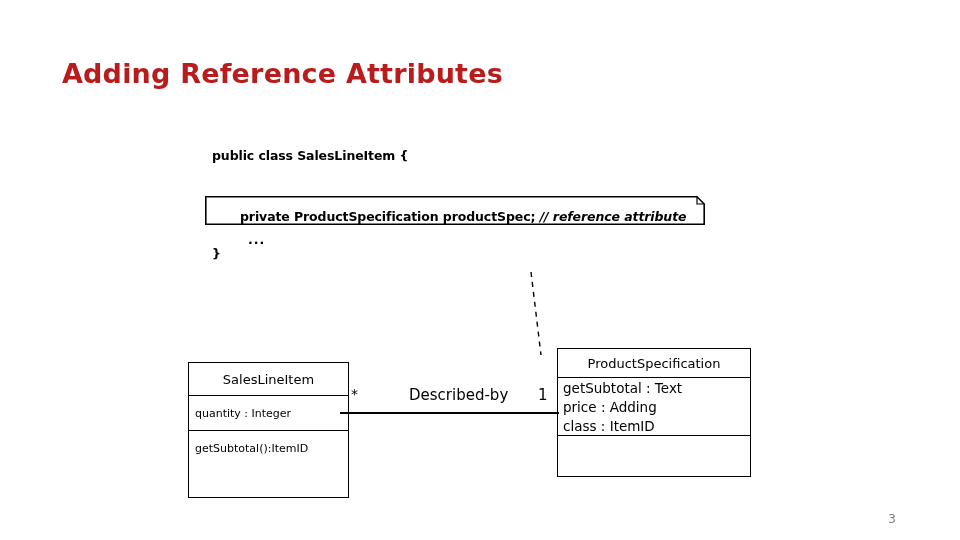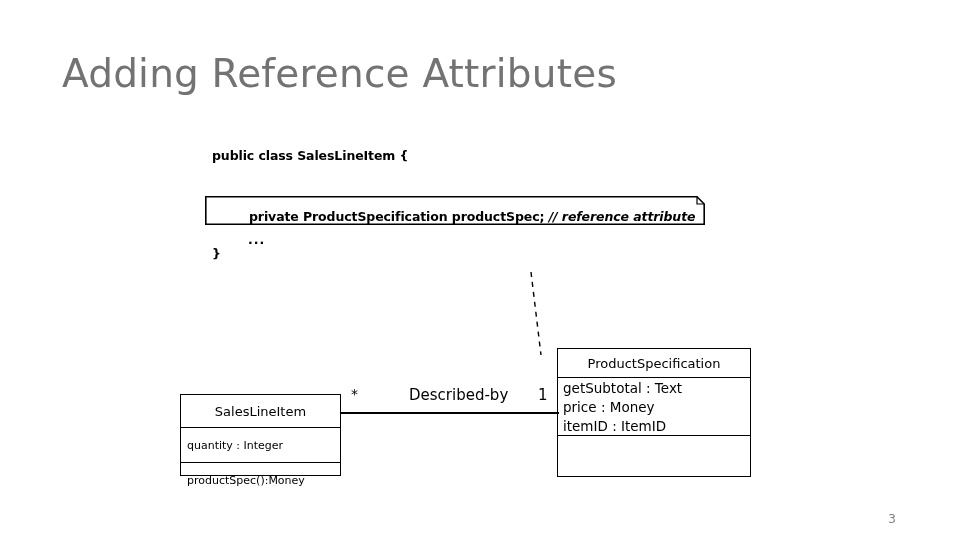--- a/index.html
+++ b/index.html
@@ -20,25 +20,25 @@
     overflow: hidden;
   }
 
   
   .slide-title {
     position: absolute;
     left: 62px;
     top: 52px;
     width: 840px;
     font-family: "DejaVu Sans", sans-serif;
-    font-weight: 400;
-    font-size: 39px;
+    font-weight: 700;
+    font-size: 27px;
     line-height: 44px;
     letter-spacing: 0.2px;
-    color: #737373;
+    color: #b91c1c;
     white-space: nowrap;
   }
 
   
   .code-layer {
     position: absolute;
     left: 0;
     top: 0;
     width: 960px;
     height: 540px;
@@ -48,21 +48,21 @@
     font-family: "DejaVu Sans", sans-serif;
     font-size: 12.5px;
     font-weight: 600;
     line-height: 16px;
     color: #000000;
     white-space: nowrap;
     letter-spacing: -0.1px;
   }
   .code-line.c0 { left: 212px; top: 148px; }
   .code-line.c1 { left: 248px; top: 191px; }
-  .code-line.c2 { left: 249px; top: 209px; }
+  .code-line.c2 { left: 240px; top: 209px; }
   .code-line.c3 { left: 248px; top: 232px; letter-spacing: 1px; }
   .code-line.c4 { left: 212px; top: 246px; }
   .code-comment {
     font-style: italic;
     font-weight: 600;
   }
 
   
   .note-box {
     position: absolute;
@@ -113,25 +113,24 @@
   }
   .uml-attr {
     font-family: "DejaVu Sans", sans-serif;
     font-size: 13.5px;
     color: #000000;
     white-space: nowrap;
   }
 
   
   #class-saleslineitem {
-    left: 180px;
+    left: 188px;
     top: 362px;
     width: 161px;
-    height: 82px;
-    margin-top: 32px;
+    height: 136px;
   }
   #class-saleslineitem .comp-name   { height: 33px; }
   #class-saleslineitem .comp-attrs  { height: 35px; padding-left: 6px; }
   #class-saleslineitem .comp-ops    { height: 35px; padding-left: 6px; }
   #class-saleslineitem .uml-attr    { font-size: 11px; }
 
   
   #class-productspecification {
     left: 557px;
     top: 348px;
@@ -211,32 +210,32 @@
   </div>
 
   <div class="uml-class" id="class-saleslineitem">
     <div class="uml-compartment comp-name">
       <div class="uml-name">SalesLineItem</div>
     </div>
     <div class="uml-compartment comp-attrs">
       <div class="uml-attr">quantity : Integer</div>
     </div>
     <div class="uml-compartment comp-ops">
-      <div class="uml-attr">productSpec():Money</div>
+      <div class="uml-attr">getSubtotal():ItemID</div>
     </div>
   </div>
 
   <div class="uml-class" id="class-productspecification">
     <div class="uml-compartment comp-name">
       <div class="uml-name">ProductSpecification</div>
     </div>
     <div class="uml-compartment comp-attrs">
       <div class="uml-attr">getSubtotal : Text</div>
-      <div class="uml-attr">price : Money</div>
-      <div class="uml-attr">itemID : ItemID</div>
+      <div class="uml-attr">price : Adding</div>
+      <div class="uml-attr">class : ItemID</div>
     </div>
     <div class="uml-compartment comp-ops">
       <div class="uml-attr"></div>
     </div>
   </div>
 
   <div class="association">
     <svg viewBox="0 0 230 18" xmlns="http://www.w3.org/2000/svg">
       <line x1="5" y1="8" x2="224" y2="8" stroke="#000000" stroke-width="2"></line>
     </svg>

